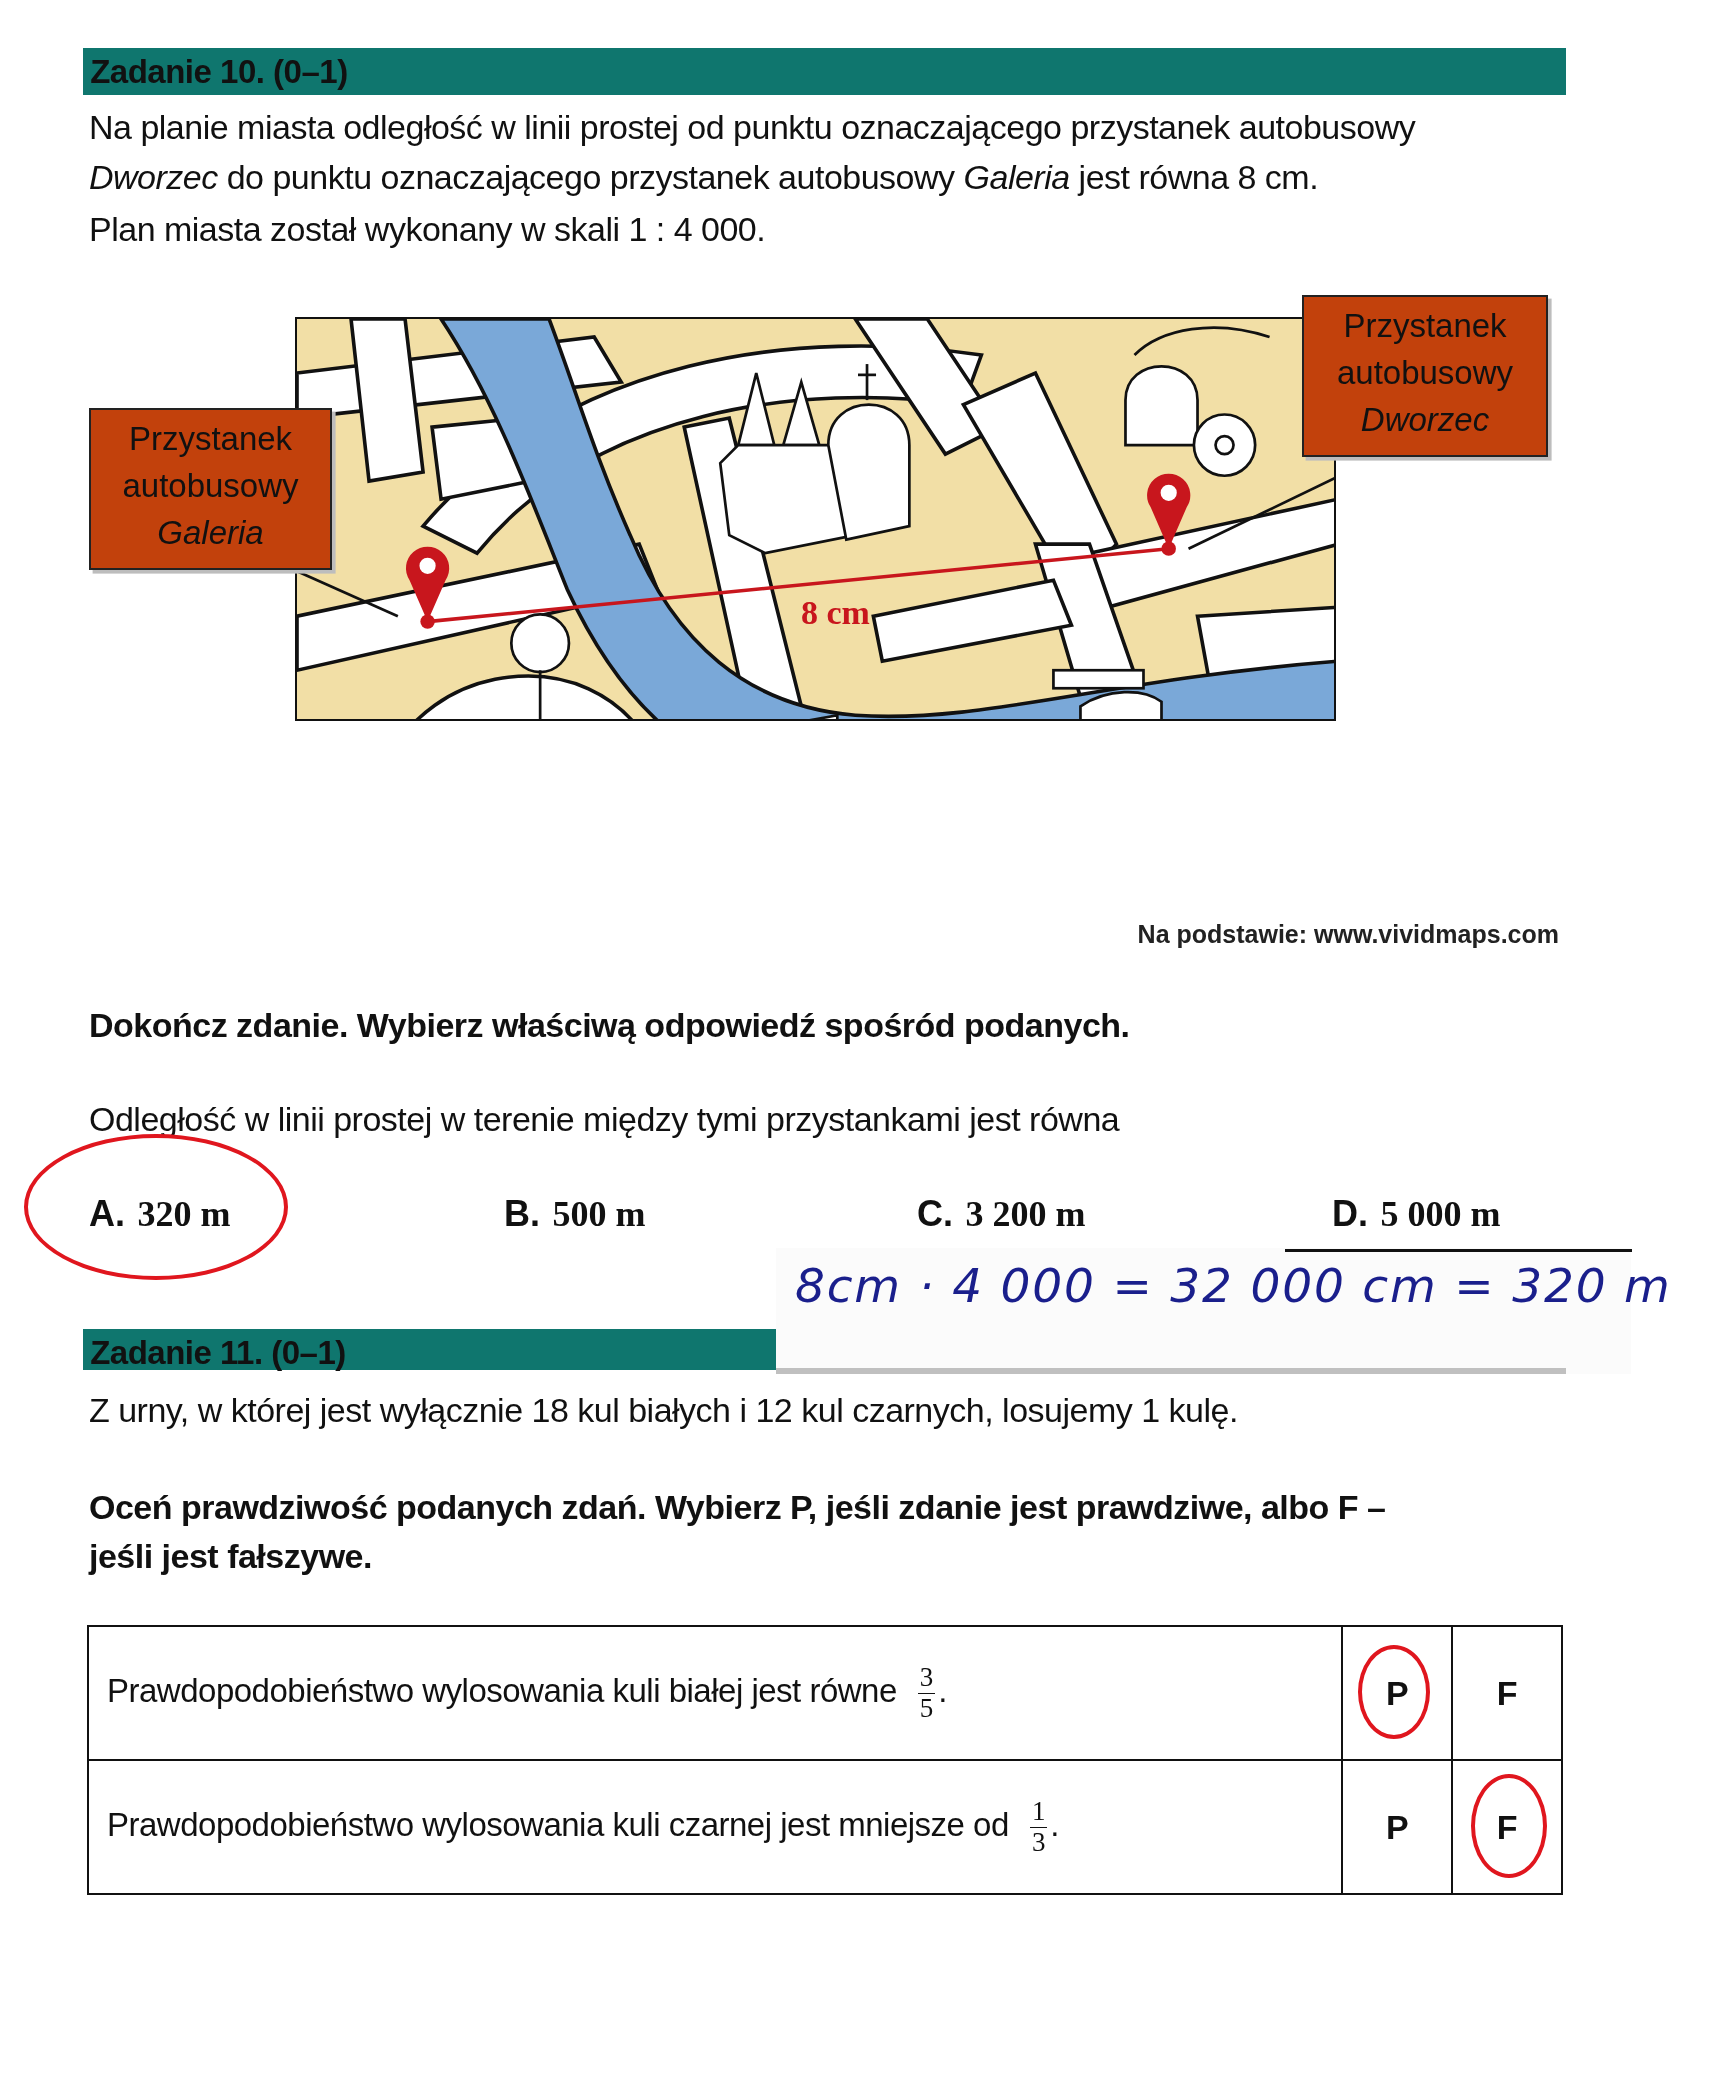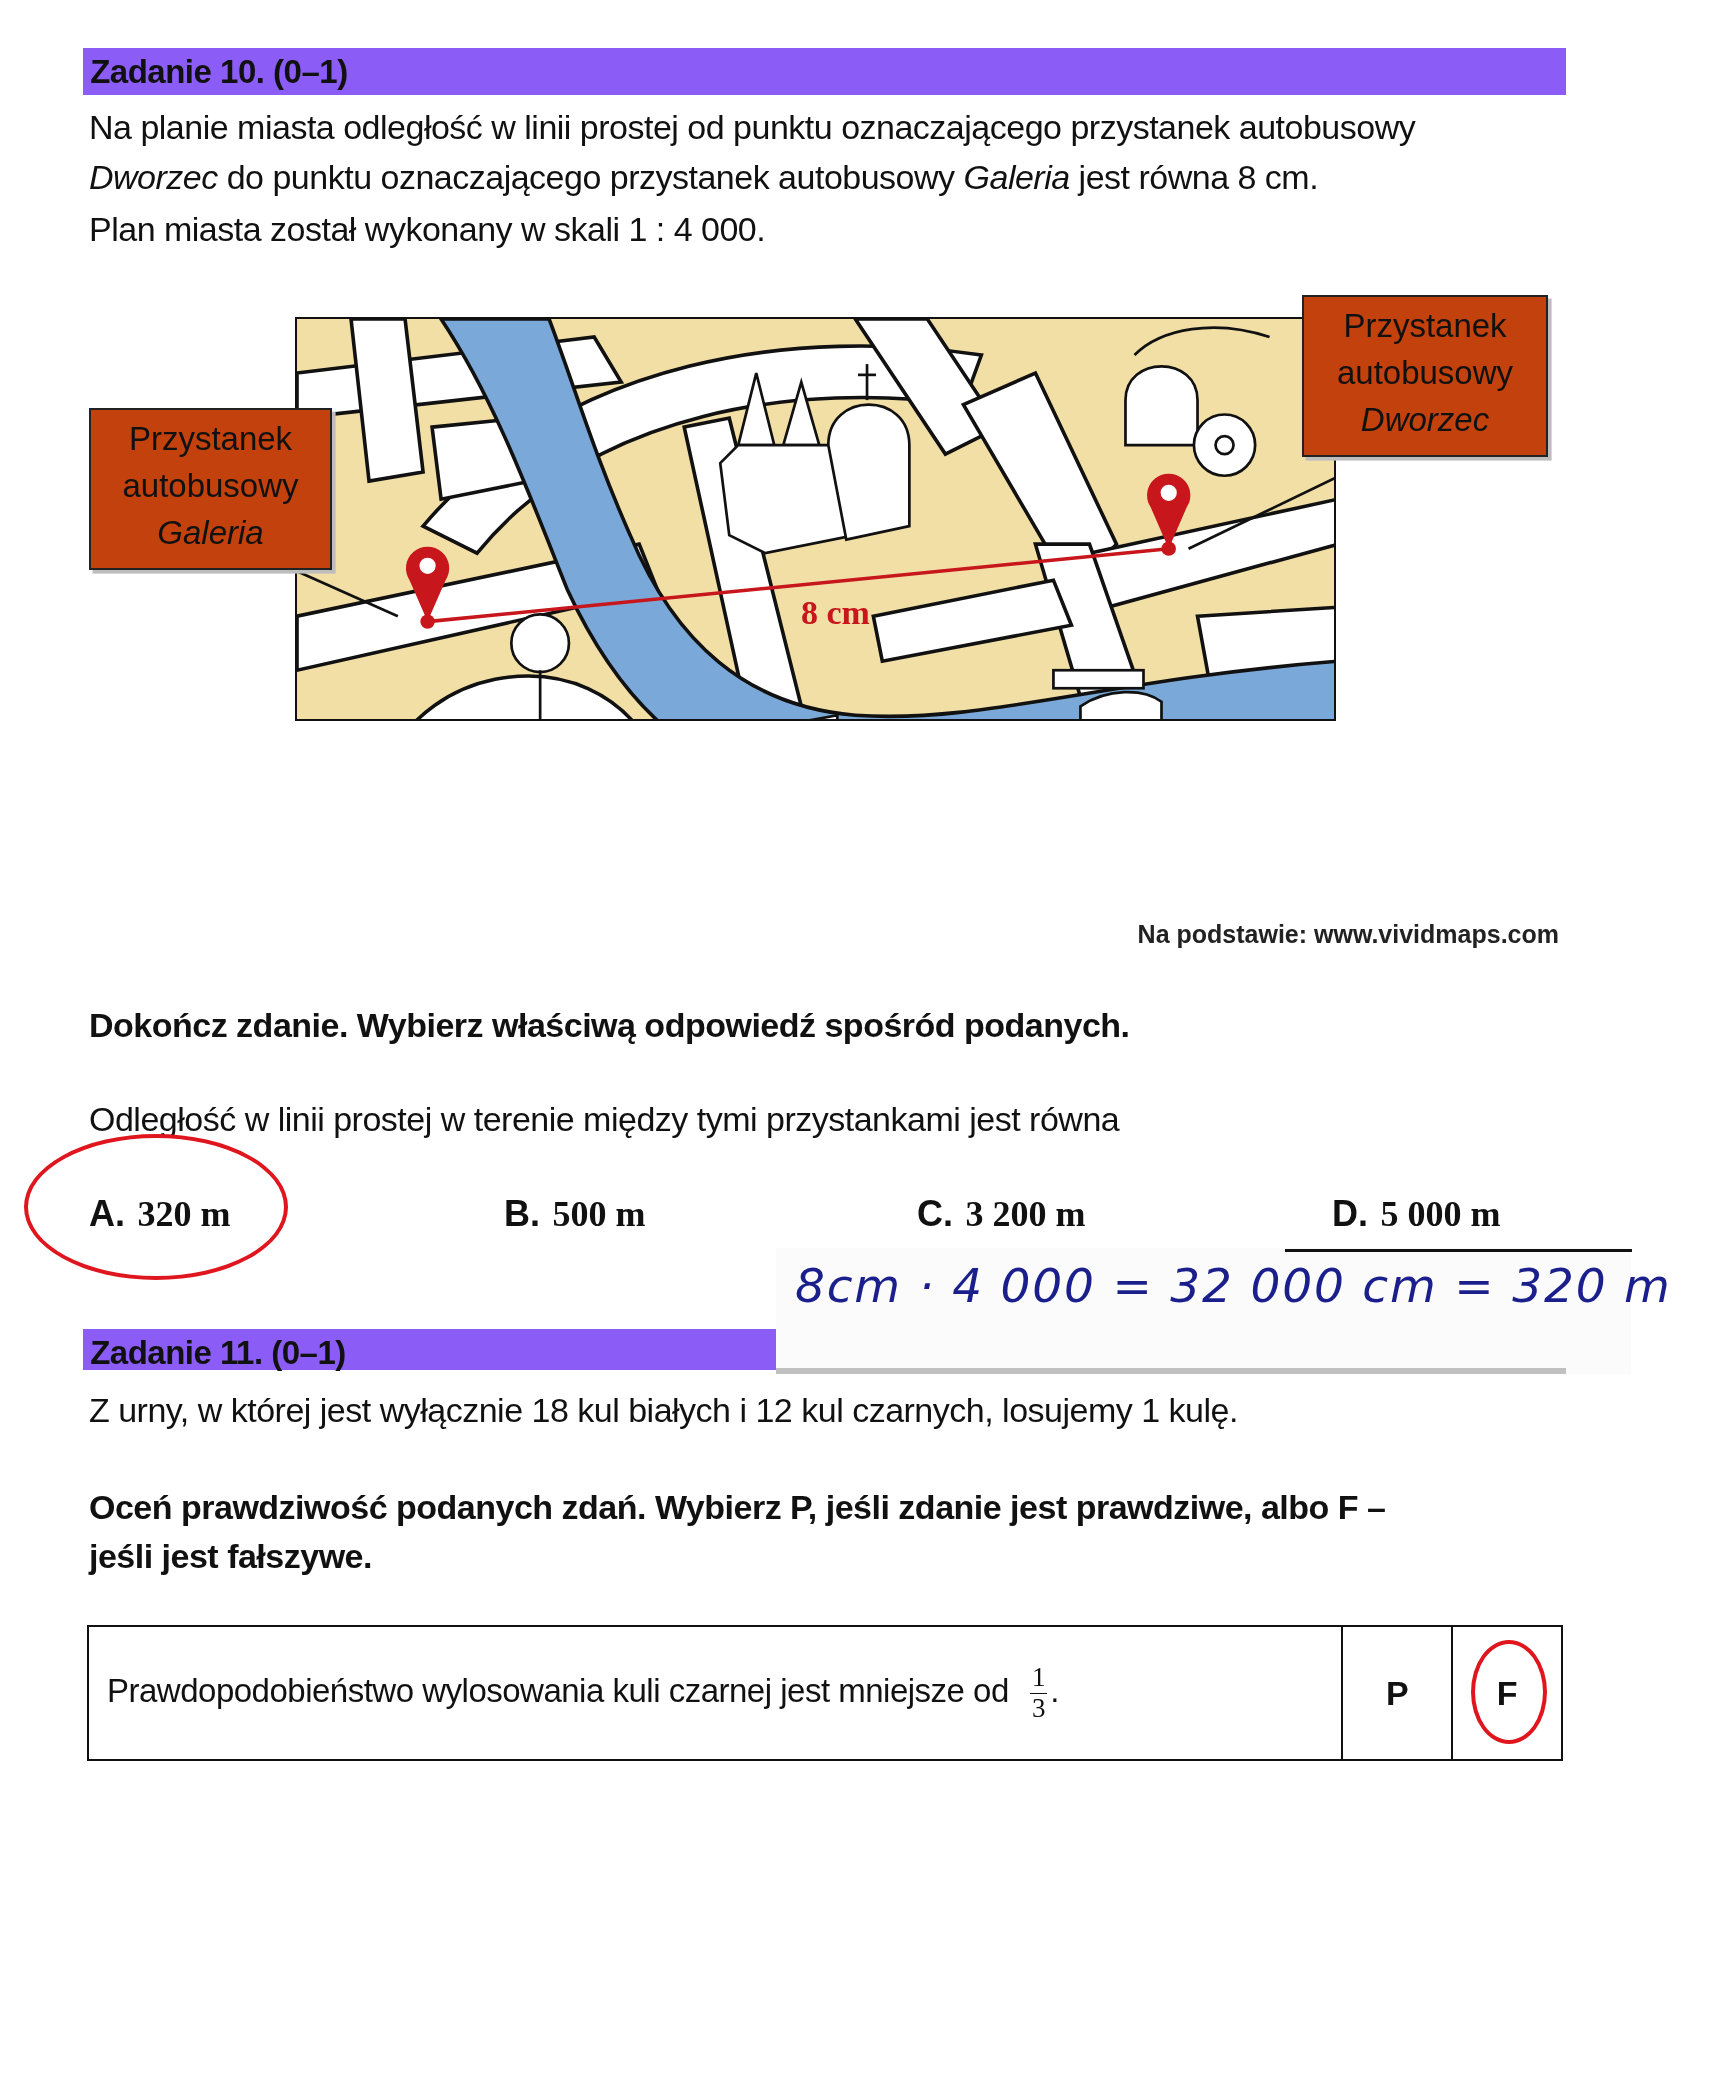--- a/index.html
+++ b/index.html
@@ -1,19 +1,19 @@
 <!DOCTYPE html>
 <html style="font-size:14.4px"><head>
 <meta charset="utf-8">
 <style>
   html, body { margin:0; padding:0; background:#ffffff; }
   body { width:1728px; height:2090px; position:relative; overflow:hidden;
          font-family:"Liberation Sans", sans-serif; color:#111; }
   .abs { position:absolute; }
-  .taskbar { position:absolute; background:#8b5cf6; height:47px; }
+  .taskbar { position:absolute; background:#0f766e; height:47px; }
   .taskbar .t { position:absolute; left:7.2px; top:5.4px; font-size:33px; font-weight:bold;
                 letter-spacing:-0.5px; color:#111; }
   .line { position:absolute; font-size:34px; letter-spacing:-0.5px; white-space:nowrap; line-height:1; }
   .bold { font-weight:bold; }
   .ital { font-style:italic; }
   .serif { font-family:"Liberation Serif", serif; }
   .map { position:absolute; left:295px; top:317px; width:1041px; height:404px;
          border:2.7px solid #111; box-sizing:border-box; overflow:hidden; background:#f2dfa6; }
   .callout { position:absolute; background:#c2410c; border:2.7px solid #222;
              box-shadow:3.6px 3.6px 0 #bdbdbd; text-align:center; font-size:33px;
@@ -155,20 +155,33 @@
   <span class="t">Zadanie 11. (0–1)</span>
 </div>
 <div class="abs" style="left:776px; top:1368px; width:790px; height:6.3px; background:#c0c0c0;"></div>
 
 <div class="line" style="left:89px; top:1393px;">Z urny, w której jest wyłącznie  18  kul białych i  12  kul czarnych, losujemy  1  kulę.</div>
 <div class="line bold" style="left:89px; top:1490px;">Oceń prawdziwość podanych zdań. Wybierz P, jeśli zdanie jest prawdziwe, albo F –</div>
 <div class="line bold" style="left:89px; top:1539px;">jeśli jest fałszywe.</div>
 
 <table class="pf">
   <tbody>
+      <tr>
+    <td class="stmt">
+      <span>Prawdopodobieństwo wylosowania kuli białej jest równe</span>
+      <span class="frac"><span class="num">3</span><span class="den">5</span></span><span>.</span>
+    </td>
+    <td class="opt">
+      <span>P</span>
+      <div class="ring" style="left:15.3px; top:18px; width:72px; height:94px;"></div>
+    </td>
+    <td class="opt">
+      <span>F</span>
+    </td>
+  </tr>
   <tr>
     <td class="stmt">
       <span>Prawdopodobieństwo wylosowania kuli czarnej jest mniejsze od</span>
       <span class="frac"><span class="num">1</span><span class="den">3</span></span><span>.</span>
     </td>
     <td class="opt">
       <span>P</span>
     </td>
     <td class="opt">
       <span>F</span>

